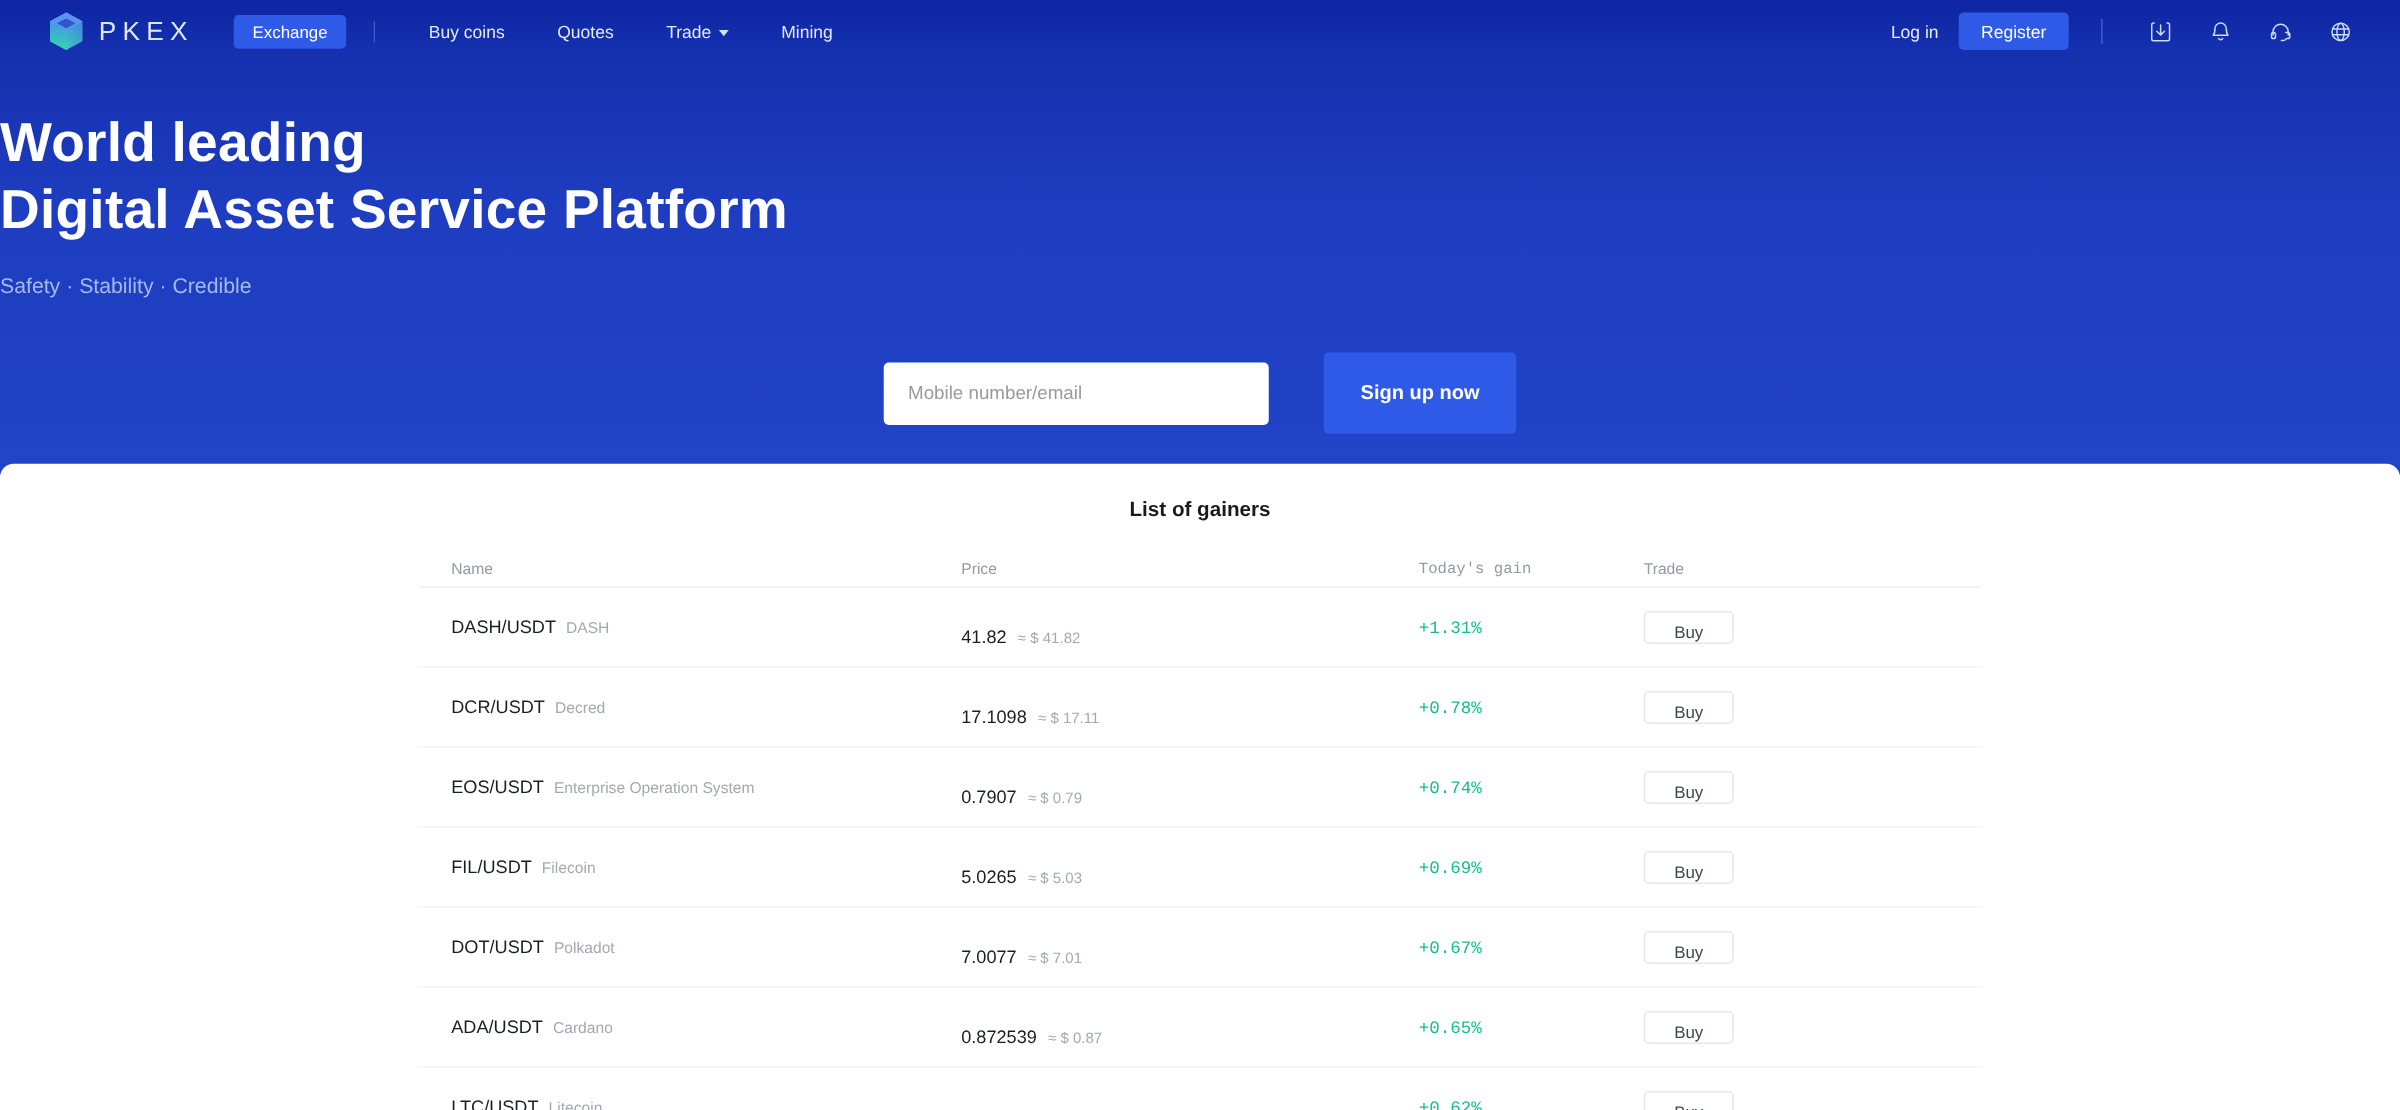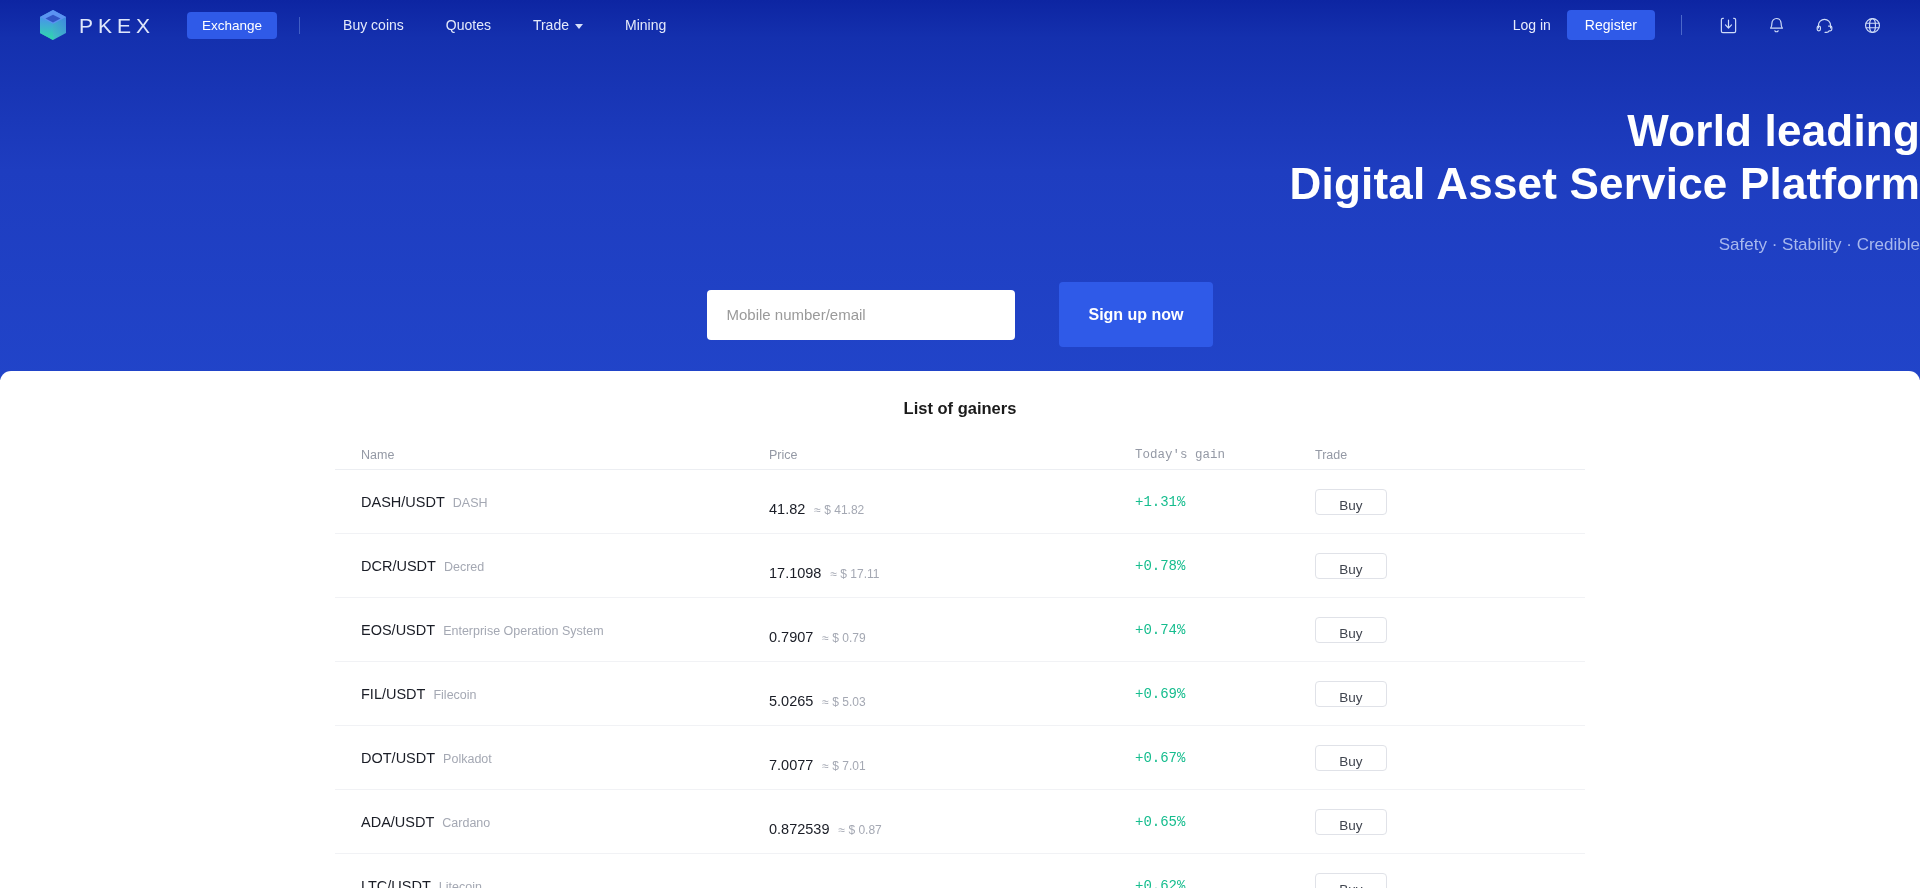--- a/index.html
+++ b/index.html
@@ -66,22 +66,22 @@
     margin: 0 22px 0 26px;
   }
   .icon-btn {
     width: 22px; height: 22px; margin: 0 13px;
     display: flex; align-items: center; justify-content: center;
   }
   .icon-btn svg { display: block; }
 
   
   .hero-copy {
-    position: absolute; top: 104px; left: 0; width: 1920px;
-    text-align: right; z-index: 3;
+    position: absolute; top: 88px; left: 0; width: 1920px;
+    text-align: left; z-index: 3;
   }
   .hero-title {
     color: #ffffff; font-size: 44px; font-weight: bold;
     line-height: 53px; letter-spacing: .2px;
   }
   .hero-sub {
     color: #a8b8ee; font-size: 17px; margin-top: 25px; font-weight: 400;
   }
 
   

